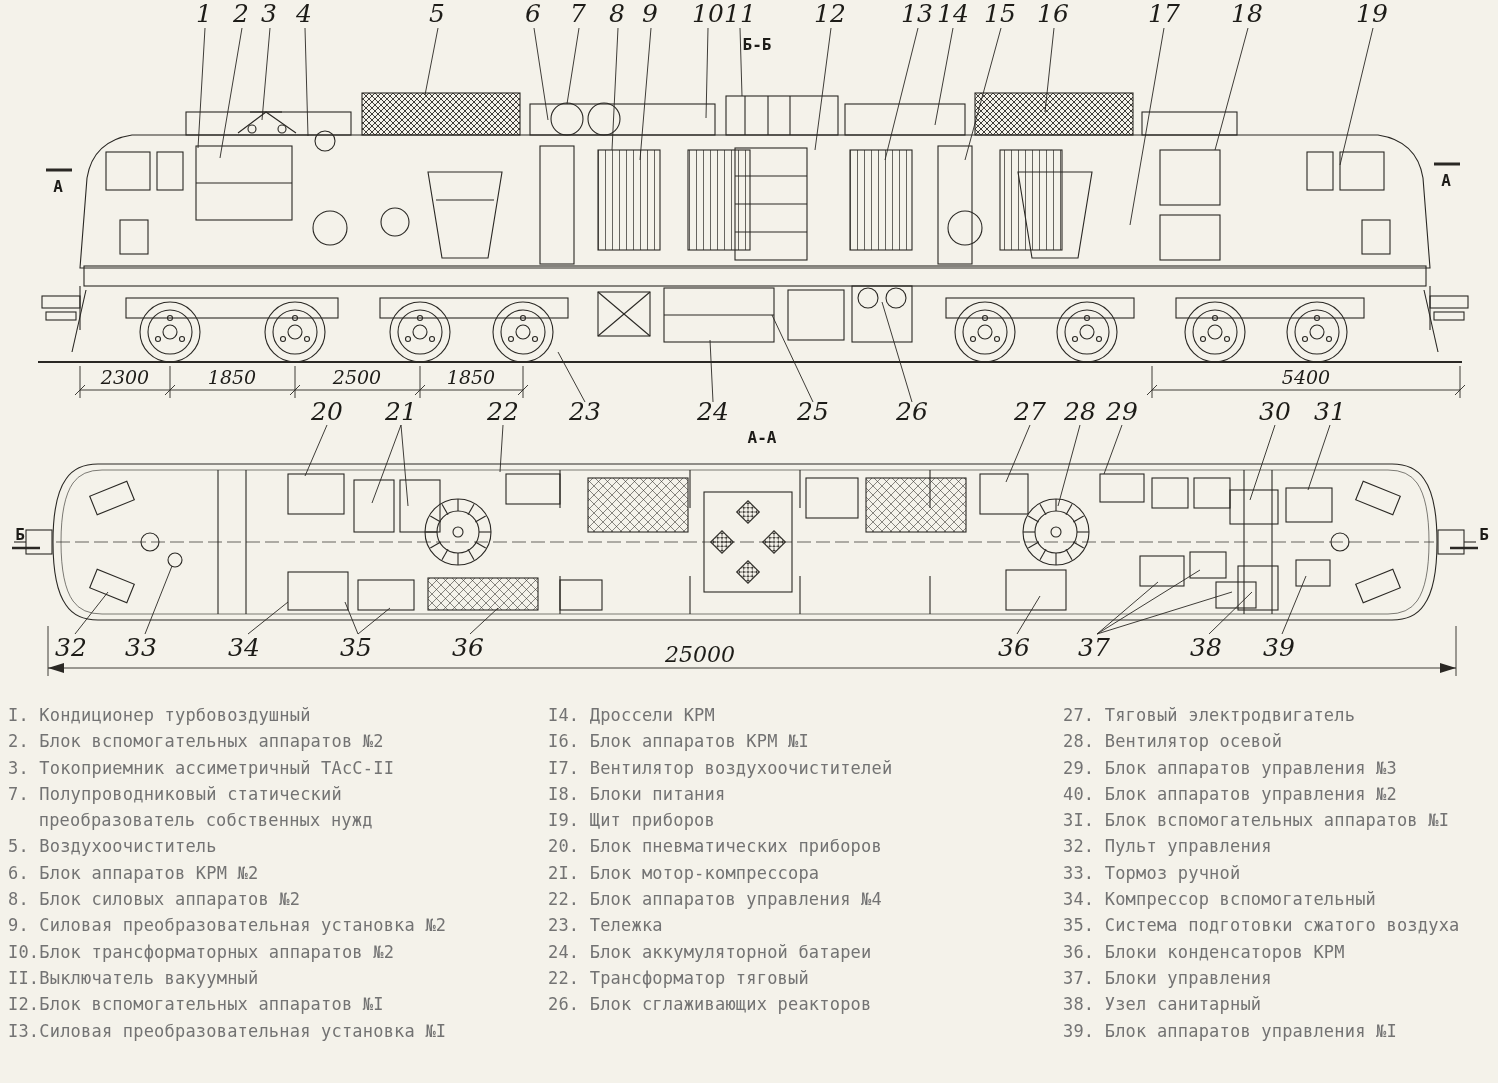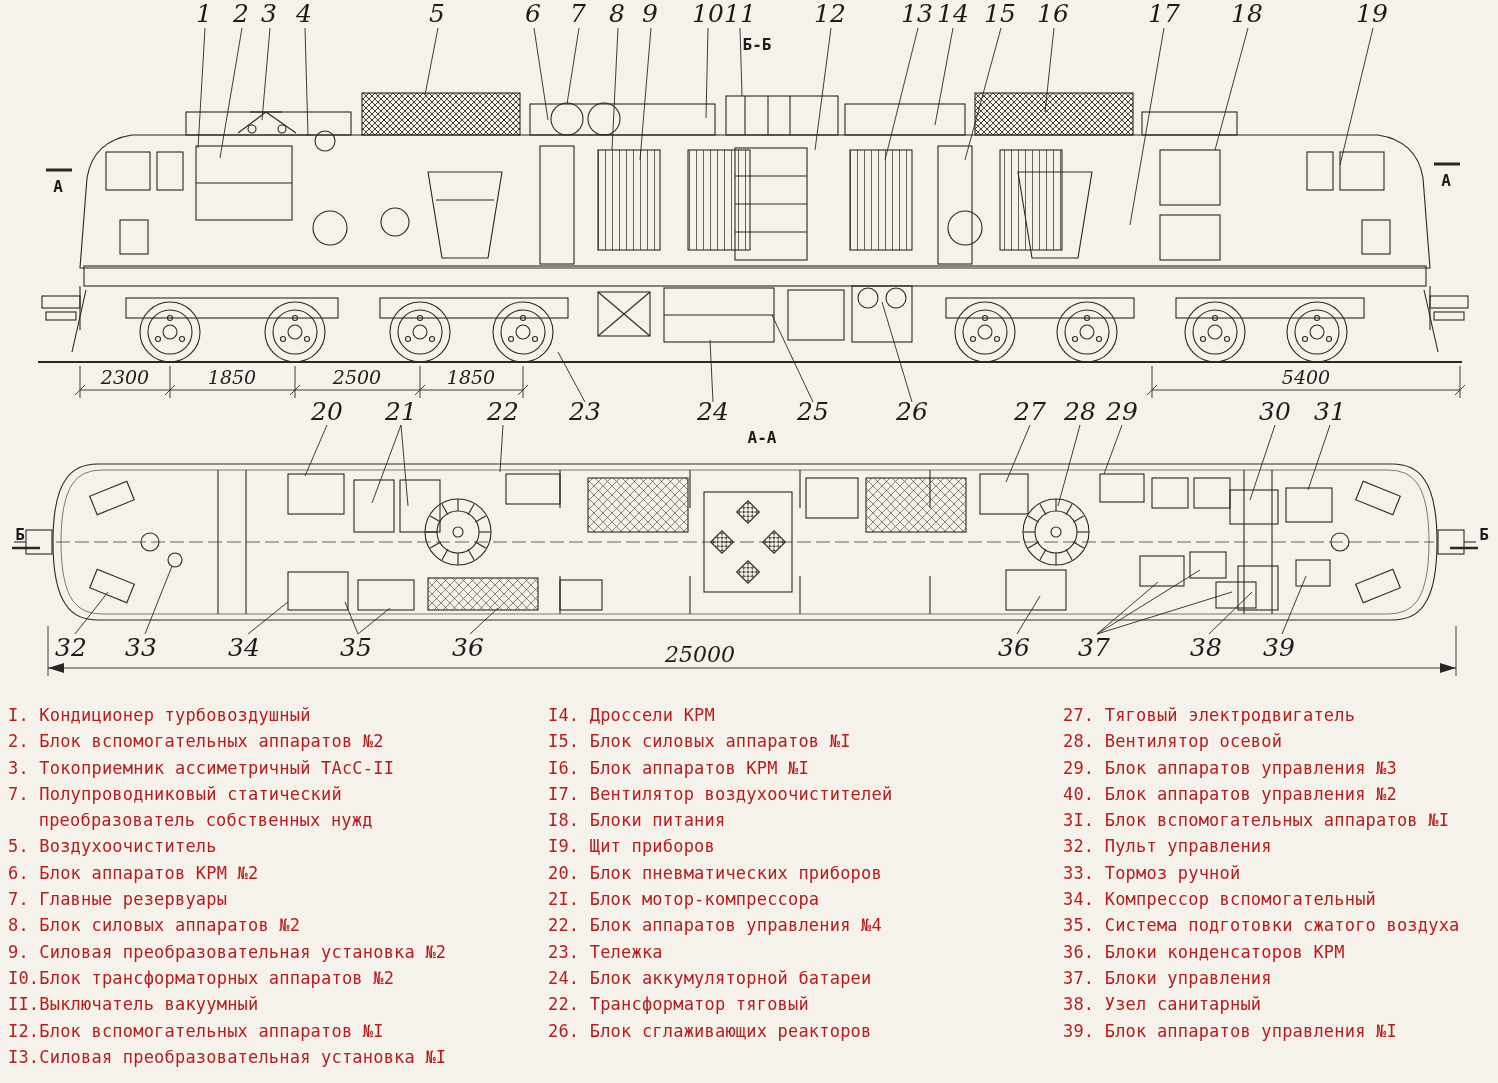--- a/index.html
+++ b/index.html
@@ -15,21 +15,21 @@
   svg .ln{stroke:#2a2824;fill:none;}
   .co{font:italic 25px "DejaVu Serif",serif;fill:#1d1c18;}
   .co, .dim, .sec{text-anchor:middle;}
   .dim{font:italic 19px "DejaVu Serif",serif;fill:#1d1c18;}
   .dimbig{font:italic 22px "DejaVu Serif",serif;fill:#1d1c18;text-anchor:middle;}
   .sec{font:bold 16px "DejaVu Sans Mono",monospace;fill:#1d1c18;}
   .legend{position:absolute;top:702px;left:0;width:1498px;height:381px;}
   .lcol{position:absolute;top:0;}
   .li{
     font:17px/26.3px "DejaVu Sans Mono",monospace;
-    color:#b91c1c;
+    color:#737373;
     padding-left:3ch;text-indent:-3ch;
     letter-spacing:0.2px;
   }
 </style>
 </head>
 <body>
 
 <div class="sheet">
 
 <svg width="1498" height="700" viewBox="0 0 1498 700">
@@ -365,31 +365,29 @@
 </svg>
 
 <div class="legend">
   <div class="lcol" style="left:8px;width:480px">
     <div class="li">I. Кондиционер турбовоздушный</div>
     <div class="li">2. Блок вспомогательных аппаратов №2</div>
     <div class="li">3. Токоприемник ассиметричный ТАсС-II</div>
     <div class="li">7. Полупроводниковый статический преобразователь собственных нужд</div>
     <div class="li">5. Воздухоочиститель</div>
     <div class="li">6. Блок аппаратов КРМ №2</div>
-    <div class="li">7. Главные резервуары</div>
     <div class="li">8. Блок силовых аппаратов №2</div>
     <div class="li">9. Силовая преобразовательная установка №2</div>
     <div class="li">I0.Блок трансформаторных аппаратов №2</div>
     <div class="li">II.Выключатель вакуумный</div>
     <div class="li">I2.Блок вспомогательных аппаратов №I</div>
     <div class="li">I3.Силовая преобразовательная установка №I</div>
   </div>
   <div class="lcol" style="left:548px;width:450px">
     <div class="li">I4. Дроссели КРМ</div>
-    <div class="li">I5. Блок силовых аппаратов №I</div>
     <div class="li">I6. Блок аппаратов КРМ №I</div>
     <div class="li">I7. Вентилятор воздухоочистителей</div>
     <div class="li">I8. Блоки питания</div>
     <div class="li">I9. Щит приборов</div>
     <div class="li">20. Блок пневматических приборов</div>
     <div class="li">2I. Блок мотор-компрессора</div>
     <div class="li">22. Блок аппаратов управления №4</div>
     <div class="li">23. Тележка</div>
     <div class="li">24. Блок аккумуляторной батареи</div>
     <div class="li">22. Трансформатор тяговый</div>

